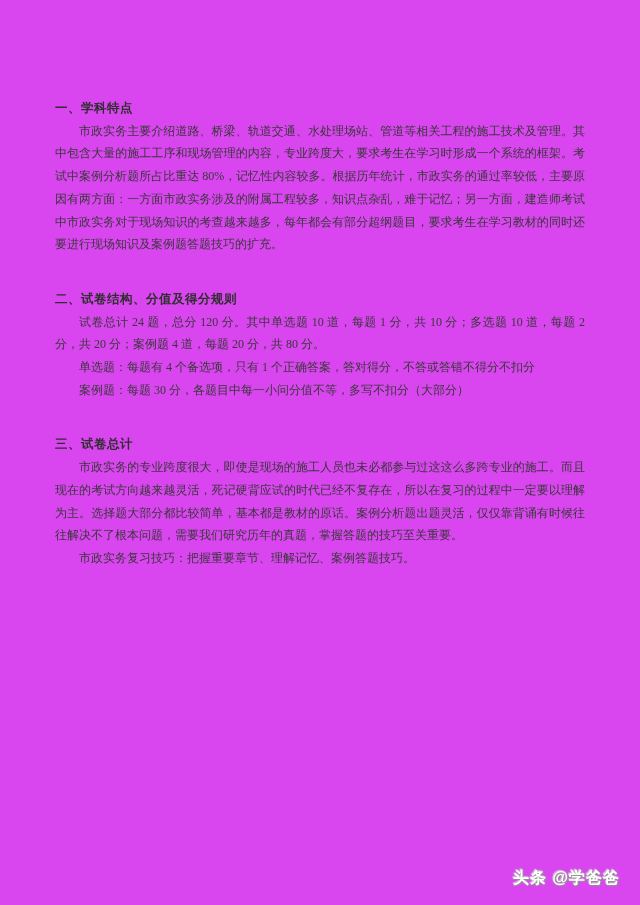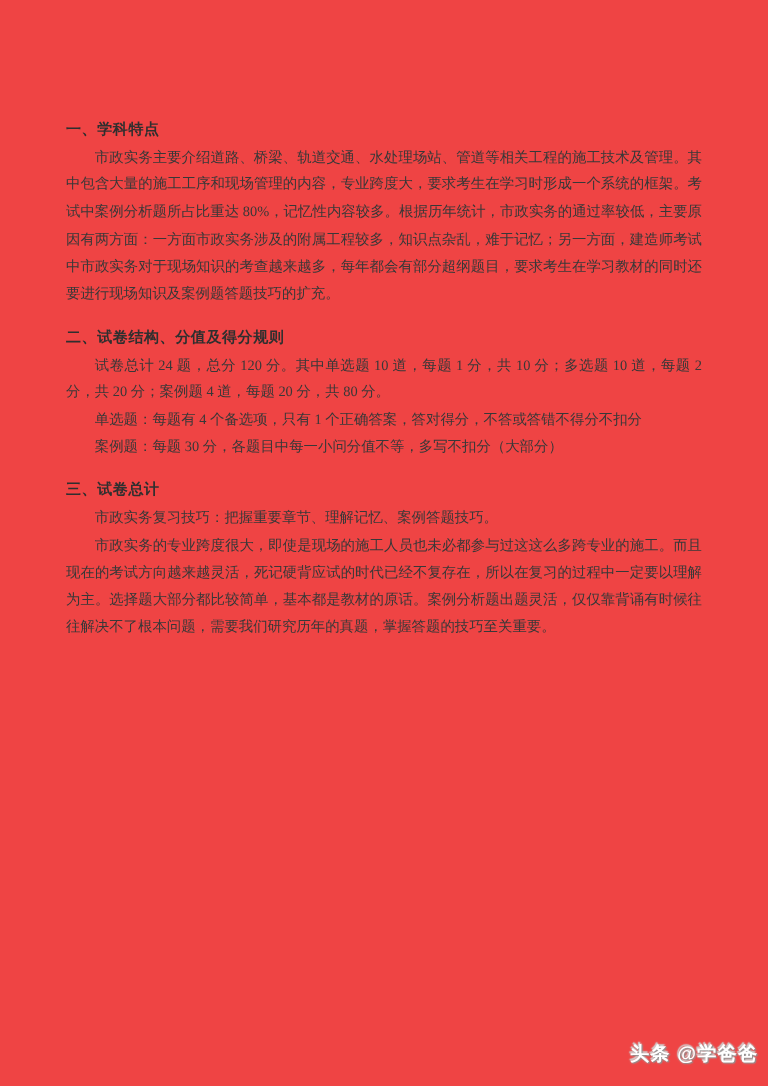--- a/index.html
+++ b/index.html
@@ -5,43 +5,43 @@
   * { margin: 0; padding: 0; box-sizing: border-box; }
   html, body { background: #ffffff; }
   body {
     width: 640px; height: 905px;
     font-family: "Liberation Serif", "DejaVu Serif", serif;
     overflow: hidden;
   }
   .page {
     position: relative;
     width: 640px; height: 905px;
-    background: #ef4444;
+    background: #d946ef;
     overflow: hidden;
   }
   .content {
     position: absolute;
     left: 55px; top: 97px; width: 530px;
     color: #383838;
     font-size: 12px;
     line-height: 22.7px;
     text-align: justify;
     text-justify: inter-ideograph;
   }
-  section.spaced { margin-top: 14px; }
+  section.spaced { margin-top: 32px; }
   .section-heading {
     font-size: 12.5px;
     font-weight: bold;
     color: #2f2f2f;
     letter-spacing: 0.5px;
   }
   .para { text-indent: 2em; }
   .watermark {
     position: absolute;
-    right: 8px; bottom: 16px;
+    right: 20px; bottom: 16px;
     font-family: "Liberation Sans", "DejaVu Sans", sans-serif;
     font-size: 16px;
     font-weight: bold;
     letter-spacing: 1px;
     color: #ffffff;
     text-shadow: 1px 1px 1px #8f8f8f, -1px -1px 1px #d2d2d2, 0 0 2px #b5b5b5;
     white-space: nowrap;
     margin-top: 12px;
   }
 </style>
@@ -58,20 +58,20 @@
 
     <section class="spaced">
       <div class="section-heading">二、试卷结构、分值及得分规则</div>
       <div class="para">试卷总计 24 题，总分 120 分。其中单选题 10 道，每题 1 分，共 10 分；多选题 10 道，每题 2 分，共 20 分；案例题 4 道，每题 20 分，共 80 分。</div>
       <div class="para">单选题：每题有 4 个备选项，只有 1 个正确答案，答对得分，不答或答错不得分不扣分</div>
       <div class="para">案例题：每题 30 分，各题目中每一小问分值不等，多写不扣分（大部分）</div>
     </section>
 
     <section class="spaced">
       <div class="section-heading">三、试卷总计</div>
+      <div class="para">市政实务的专业跨度很大，即使是现场的施工人员也未必都参与过这这么多跨专业的施工。而且现在的考试方向越来越灵活，死记硬背应试的时代已经不复存在，所以在复习的过程中一定要以理解为主。选择题大部分都比较简单，基本都是教材的原话。案例分析题出题灵活，仅仅靠背诵有时候往往解决不了根本问题，需要我们研究历年的真题，掌握答题的技巧至关重要。</div>
       <div class="para">市政实务复习技巧：把握重要章节、理解记忆、案例答题技巧。</div>
-      <div class="para">市政实务的专业跨度很大，即使是现场的施工人员也未必都参与过这这么多跨专业的施工。而且现在的考试方向越来越灵活，死记硬背应试的时代已经不复存在，所以在复习的过程中一定要以理解为主。选择题大部分都比较简单，基本都是教材的原话。案例分析题出题灵活，仅仅靠背诵有时候往往解决不了根本问题，需要我们研究历年的真题，掌握答题的技巧至关重要。</div>
     </section>
 
   </div>
 
   <div class="watermark">头条 @学爸爸</div>
 </div>
 
 </body></html>

